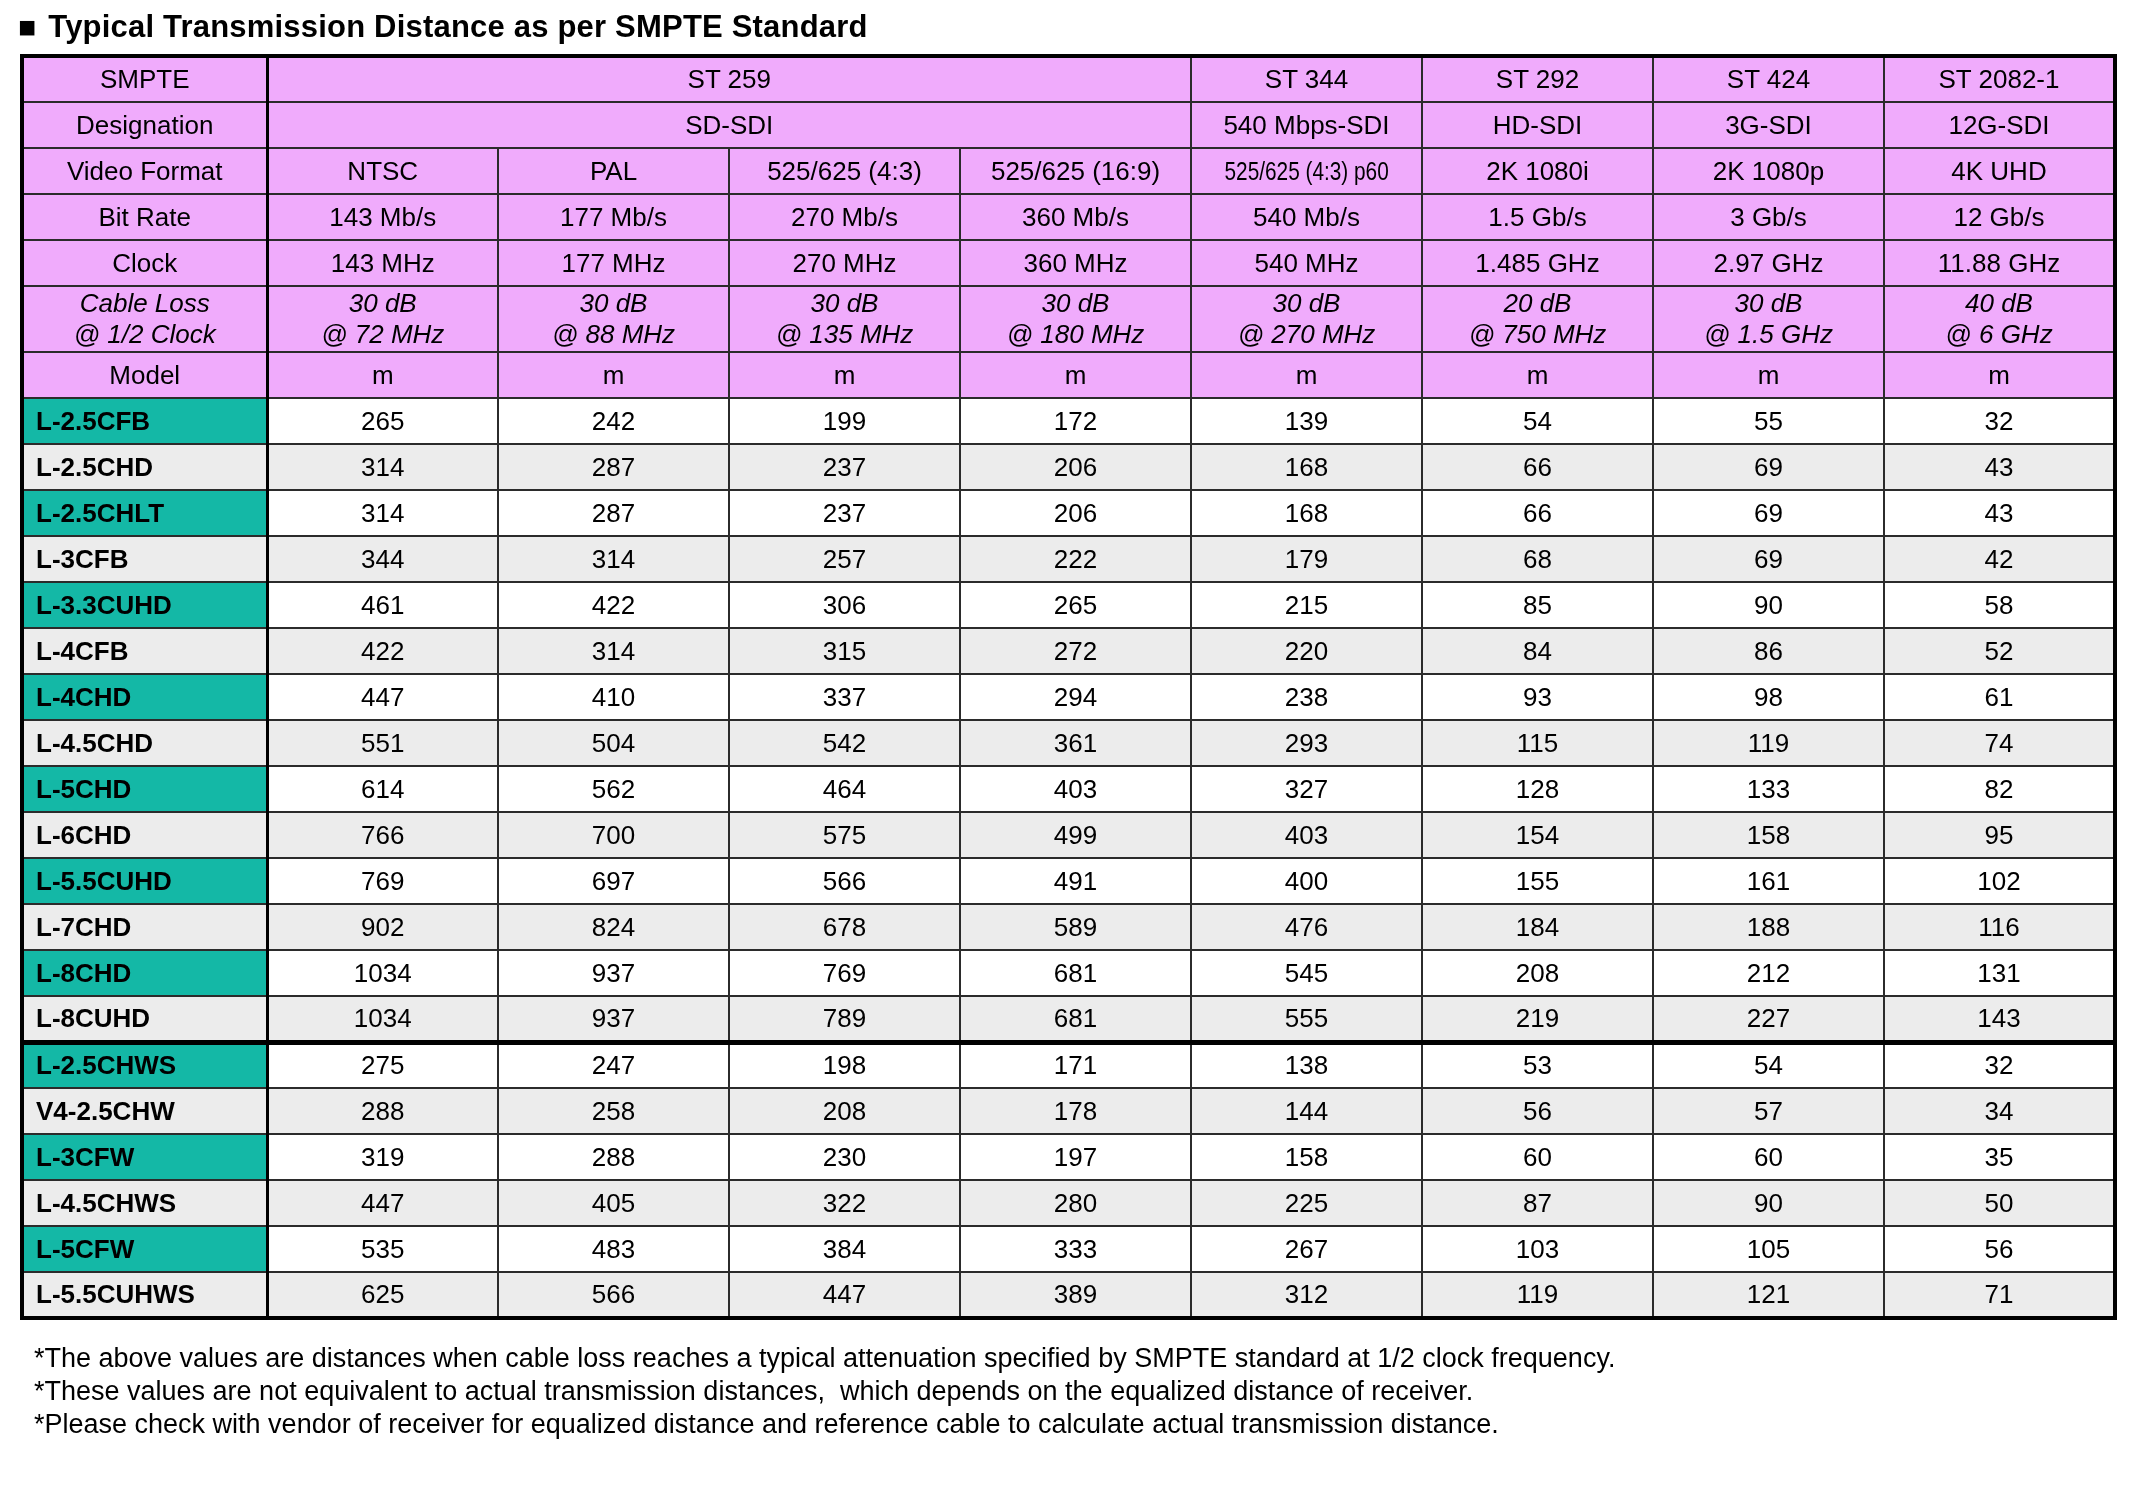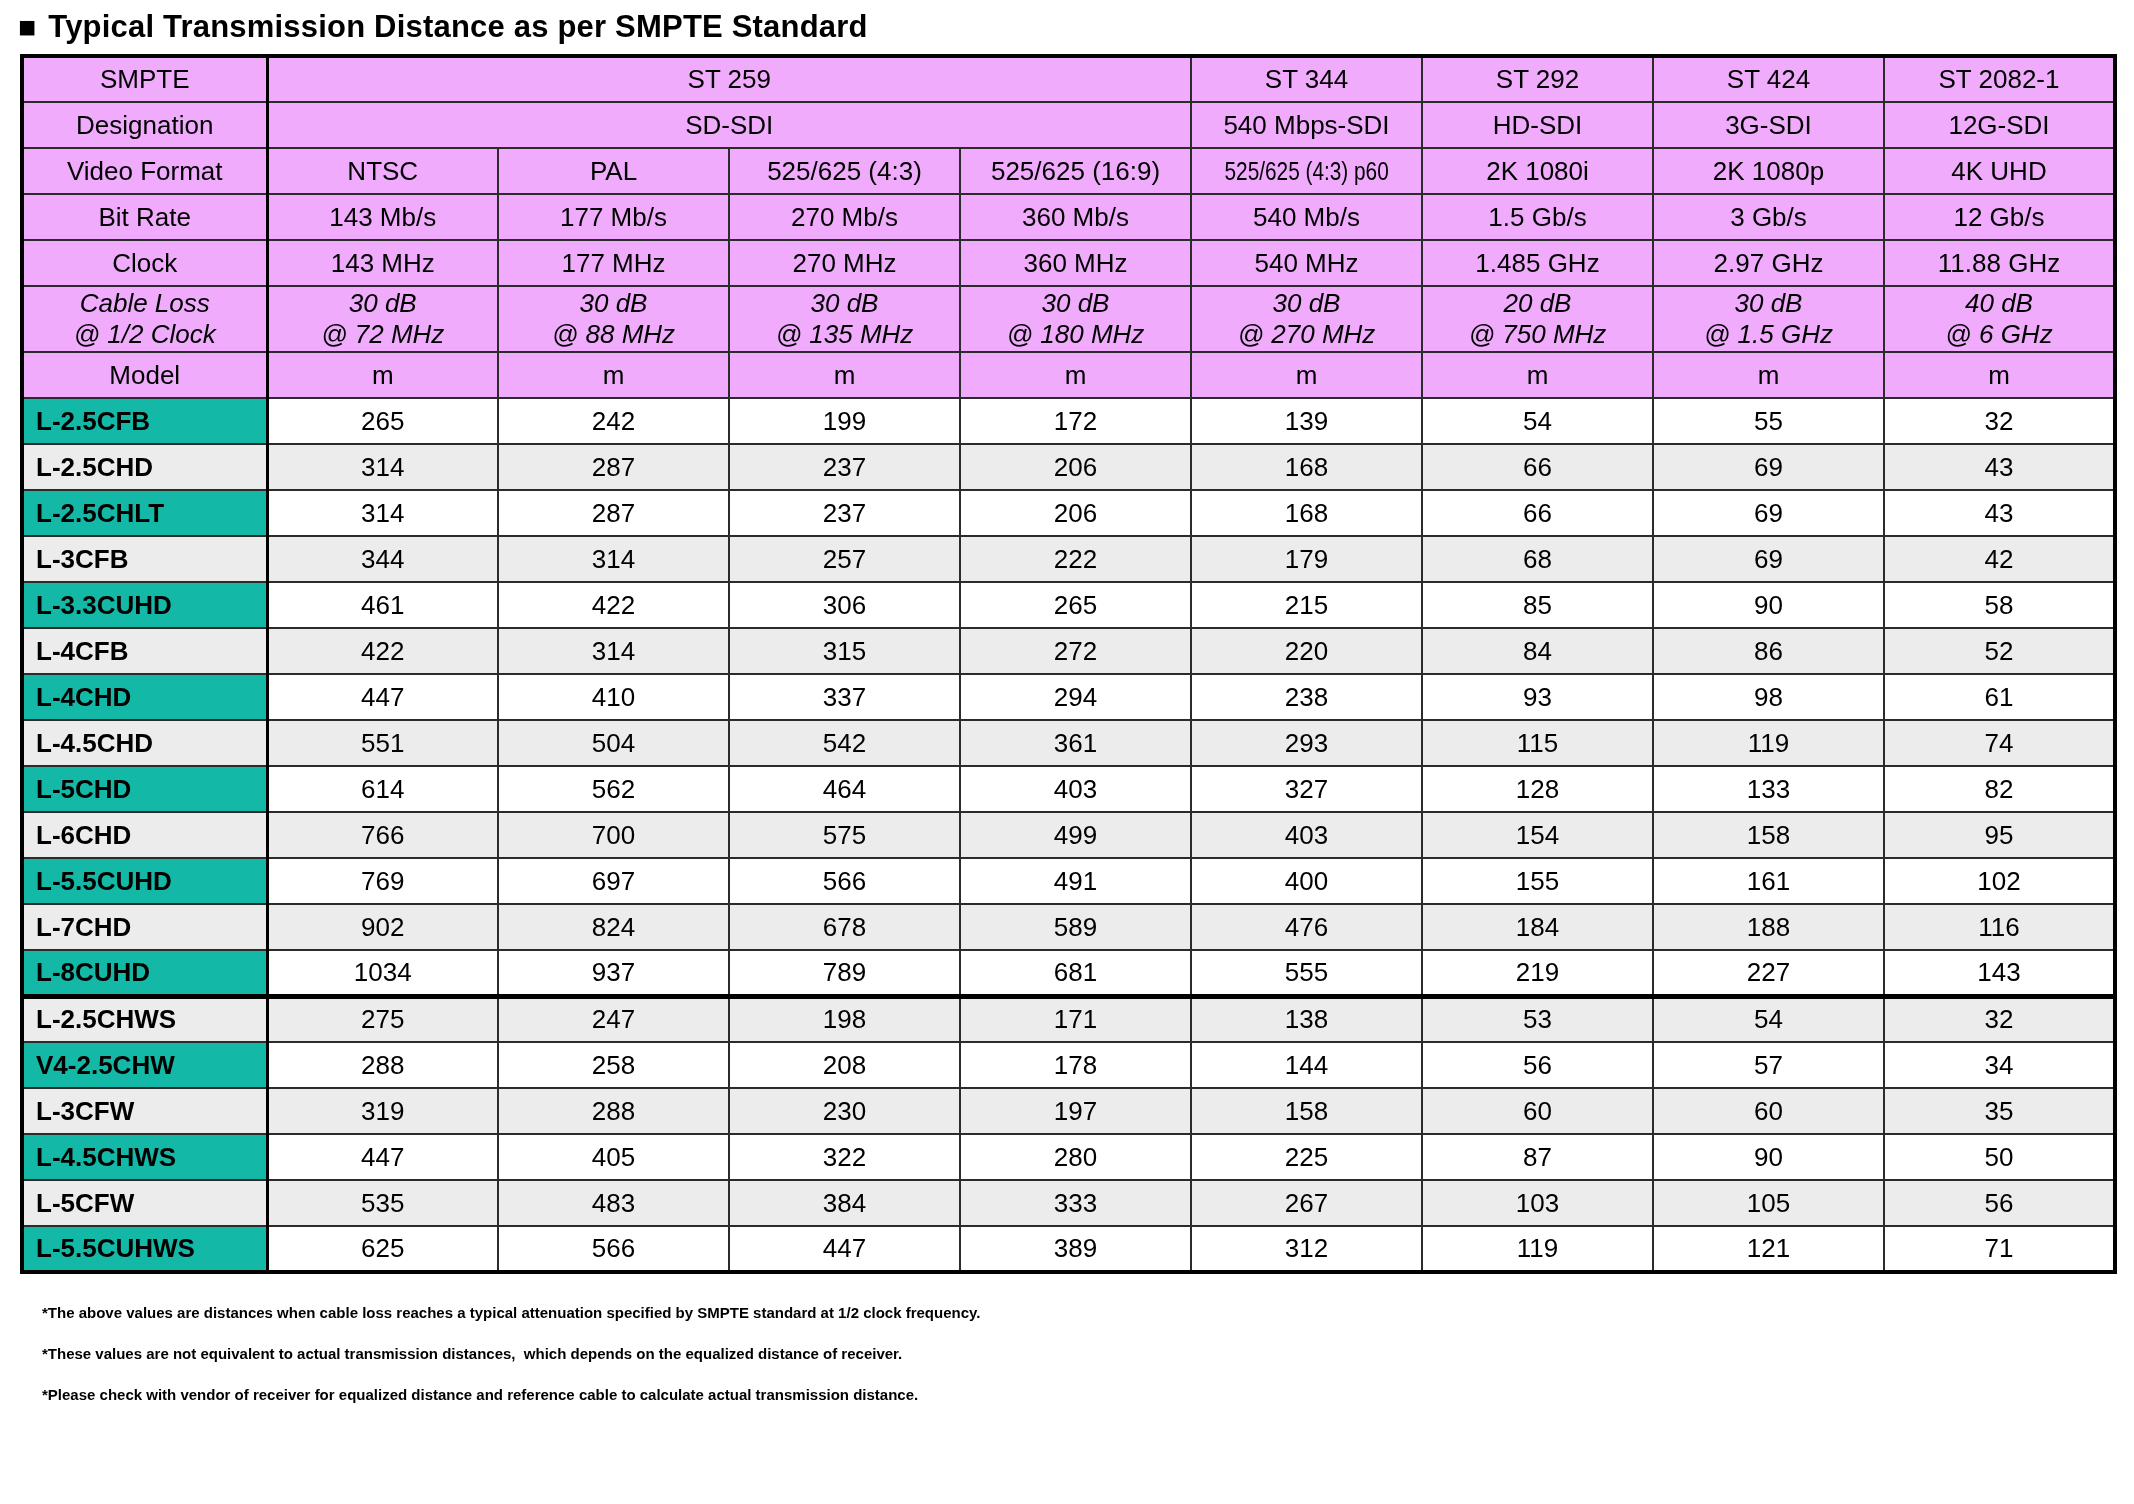--- a/index.html
+++ b/index.html
@@ -39,22 +39,22 @@
     background: #14b8a6; text-align: left; padding-left: 12px;
     font-weight: bold;
   }
   tbody tr:nth-child(even) td { background: #ececec; }
   tbody tr.divider td { border-top: 5px solid #000; }
   .line { display: block; line-height: 31px; }
   .squeeze { display: inline-block; transform: scaleX(0.80); transform-origin: center; }
 
   .footnotes { margin: 24px 0 0 30px; }
   .footnotes p {
-    margin: 12px; font-size: 15px; line-height: 29px;
-    font-weight: bold; white-space: pre-wrap;
+    margin: 4px; font-size: 27px; line-height: 29px;
+    font-weight: normal; white-space: pre-wrap;
   }
 </style>
 </head>
 <body>
 
 <div class="title">
   <span class="sq">■</span>
   <span>Typical Transmission Distance as per SMPTE Standard</span>
 </div>
 
@@ -389,20 +389,31 @@
       <tr>
         <td class="model">L-7CHD</td>
         <td>902</td>
         <td>824</td>
         <td>678</td>
         <td>589</td>
         <td>476</td>
         <td>184</td>
         <td>188</td>
         <td>116</td>
+      </tr>
+      <tr>
+        <td class="model">L-8CHD</td>
+        <td>1034</td>
+        <td>937</td>
+        <td>769</td>
+        <td>681</td>
+        <td>545</td>
+        <td>208</td>
+        <td>212</td>
+        <td>131</td>
       </tr>
       <tr>
         <td class="model">L-8CUHD</td>
         <td>1034</td>
         <td>937</td>
         <td>789</td>
         <td>681</td>
         <td>555</td>
         <td>219</td>
         <td>227</td>

